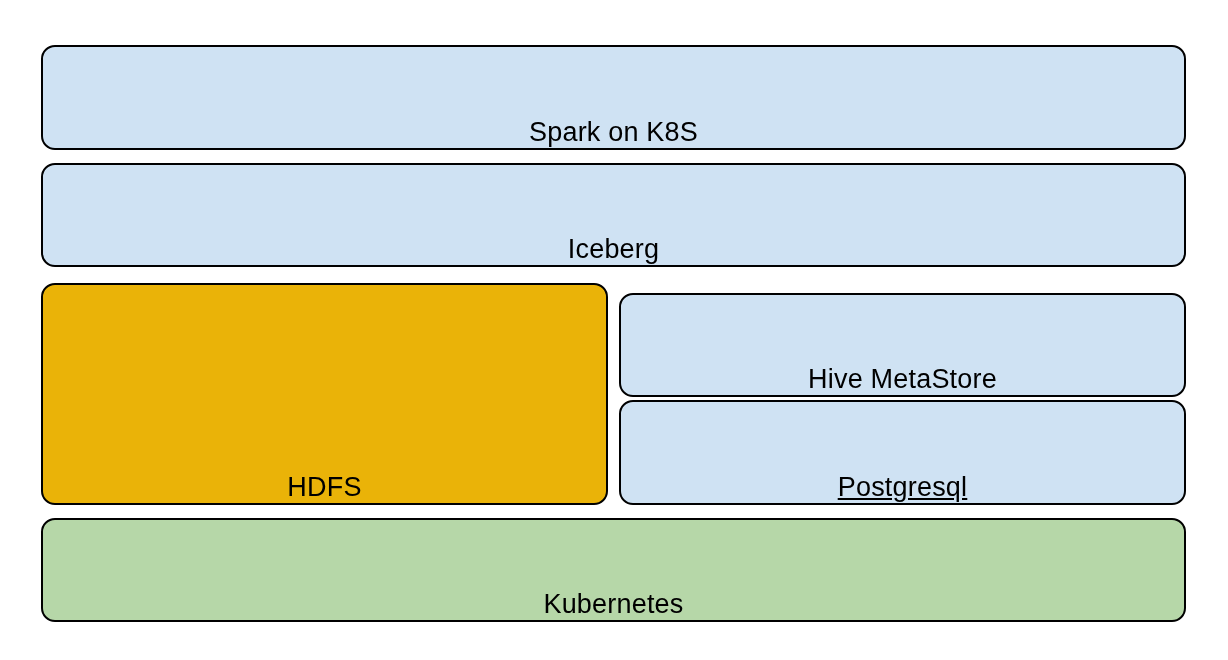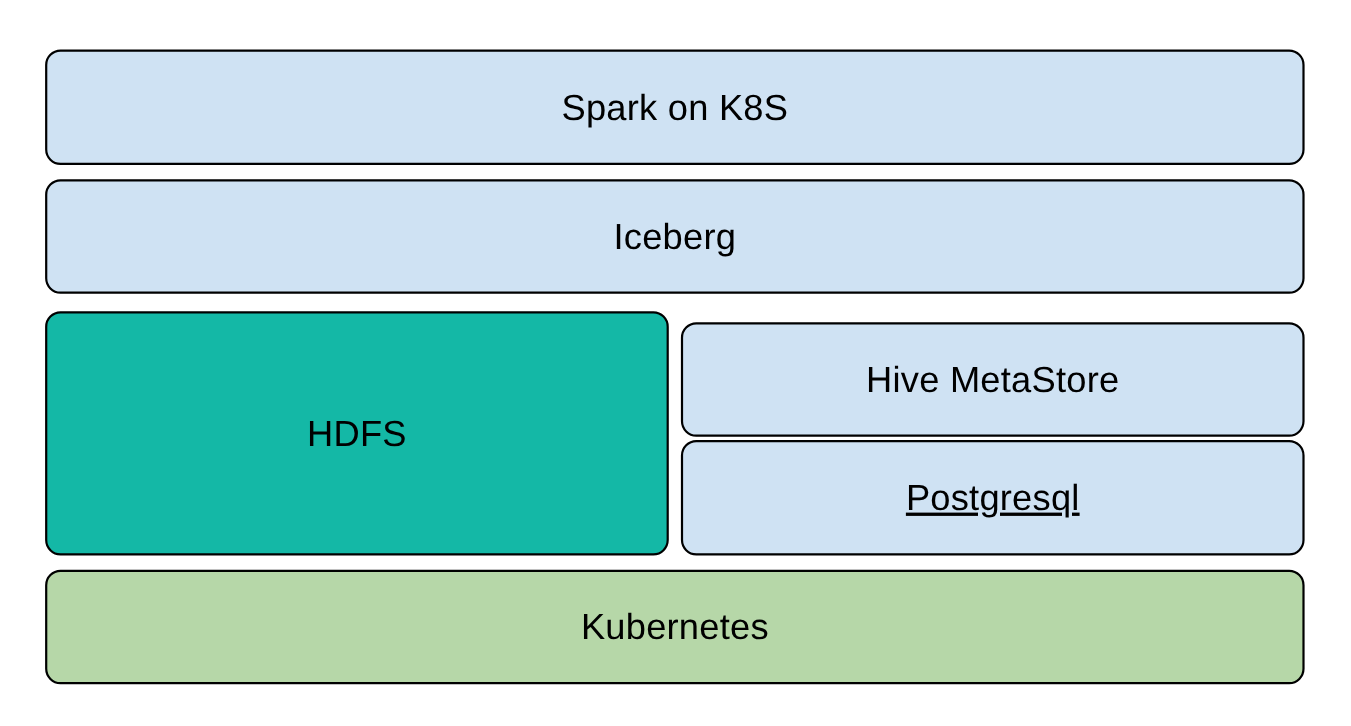--- a/index.html
+++ b/index.html
@@ -14,23 +14,23 @@
     background: #ffffff;
     font-family: "Liberation Sans", sans-serif;
     overflow: hidden;
   }
   .node {
     position: absolute;
     box-sizing: border-box;
     border: 2px solid #000000;
     border-radius: 14px;
     display: flex;
-    align-items: center;
+    align-items: flex-end;
     justify-content: center;
-    font-size: 33px;
+    font-size: 27px;
     color: #000000;
     letter-spacing: 0.2px;
   }
   .node-spark      { left: 41px;  top: 45px;  width: 1145px; height: 105px; }
   .node-iceberg    { left: 41px;  top: 163px; width: 1145px; height: 104px; }
   .node-hdfs       { left: 41px;  top: 283px; width: 567px;  height: 222px; }
   .node-hive       { left: 619px; top: 293px; width: 567px;  height: 104px; }
   .node-postgresql { left: 619px; top: 400px; width: 567px;  height: 105px; }
   .node-kubernetes { left: 41px;  top: 518px; width: 1145px; height: 104px; }
 </style>
@@ -40,21 +40,21 @@
 <div class="canvas">
 
   <div class="node node-spark" style="background: rgb(207, 226, 243);">
     <span>Spark on K8S</span>
   </div>
 
   <div class="node node-iceberg" style="background: rgb(207, 226, 243);">
     <span>Iceberg</span>
   </div>
 
-  <div class="node node-hdfs" style="background: #14b8a6;">
+  <div class="node node-hdfs" style="background: #eab308;">
     <span>HDFS</span>
   </div>
 
   <div class="node node-hive" style="background: rgb(207, 226, 243);">
     <span>Hive MetaStore</span>
   </div>
 
   <div class="node node-postgresql" style="background: rgb(207, 226, 243); text-decoration: underline;">
     <span>Postgresql</span>
   </div>

